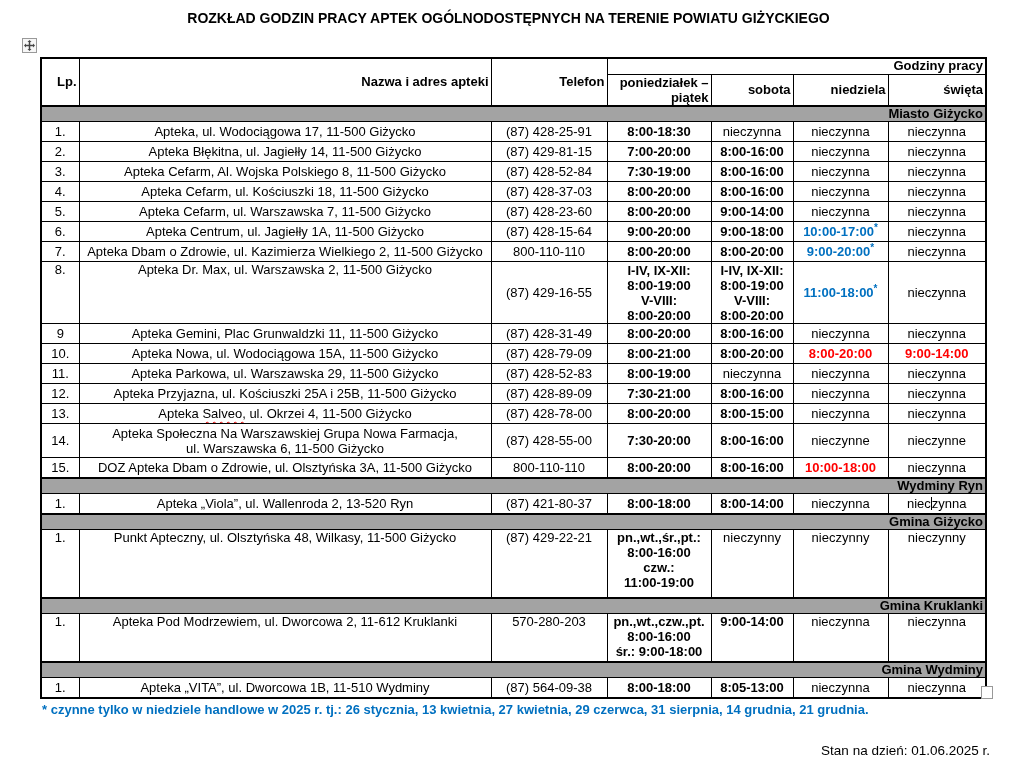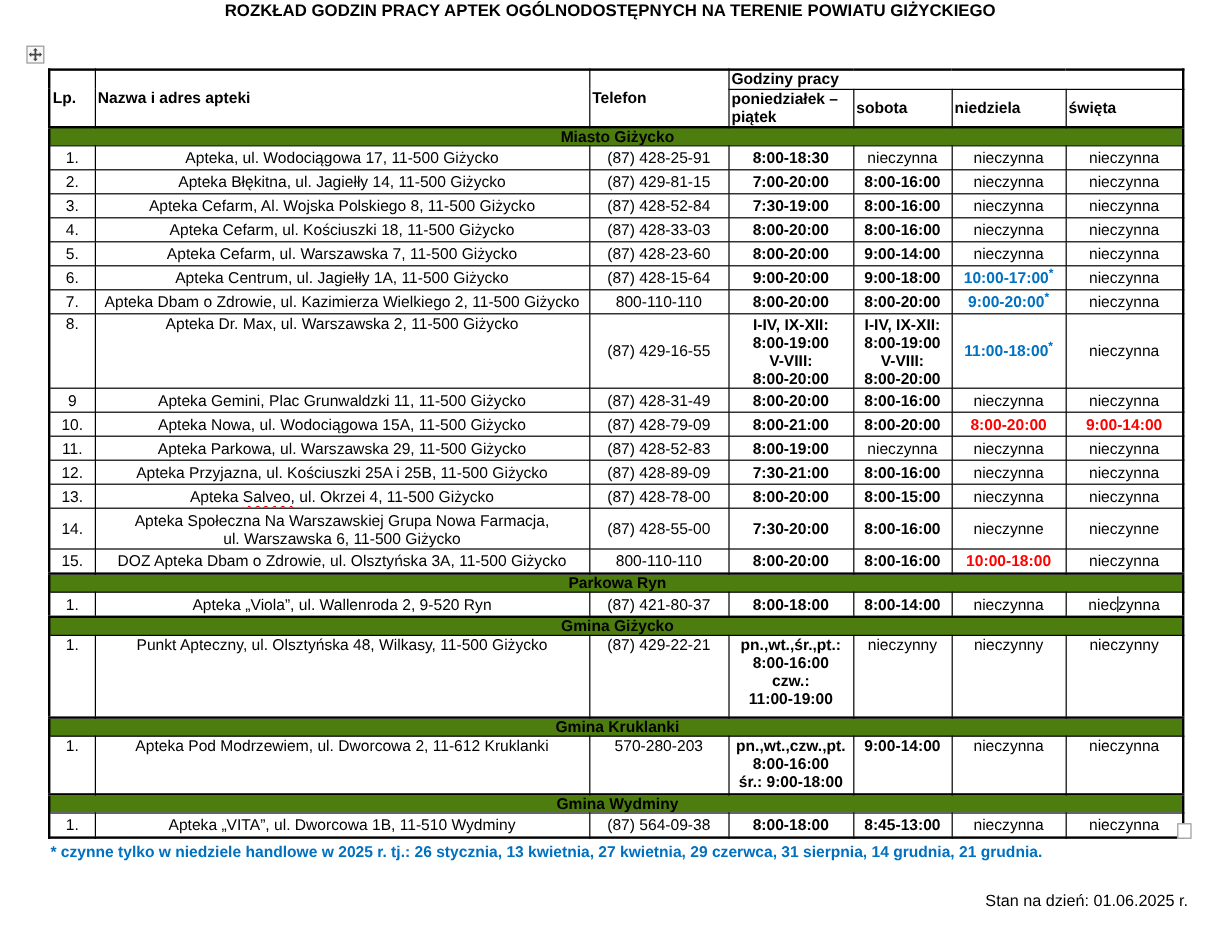--- a/index.html
+++ b/index.html
@@ -1,44 +1,44 @@
 <!DOCTYPE html>
 <html><head>
 <meta charset="utf-8">
 <style>
   html,body { margin:0; padding:0; }
   body {
     width:1017px; height:773px; background:#ffffff; position:relative;
     font-family:"Liberation Sans", sans-serif; color:#000;
   }
   .doc-title {
-    position:absolute; top:0; left:0; width:100%;
+    position:absolute; top:10px; left:0; width:100%;
     text-align:center; font-size:14px; font-weight:bold;
   }
   .move-handle {
     position:absolute; left:22px; top:38px; width:15px; height:15px;
     border:1px solid #999; background:#f7f7f7;
     display:flex; align-items:center; justify-content:center; box-sizing:border-box;
   }
   .resize-handle {
     position:absolute; left:981px; top:686px; width:12px; height:13px;
     border:1px solid #999; background:#fff; box-sizing:border-box;
   }
   table.pharm {
     position:absolute; left:40px; top:57px; width:945px;
     border-collapse:collapse; table-layout:fixed;
     border:2px solid #000; font-size:13px;
   }
   table.pharm th, table.pharm td {
     border:1px solid #000; padding:0 2px; overflow:hidden;
     vertical-align:middle; line-height:15px;
   }
-  table.pharm th { font-weight:bold; text-align:left; }
+  table.pharm th { font-weight:bold; text-align:right; }
   tr.section-row td {
-    background:#4d7c0f; font-weight:bold; text-align:center;
+    background:#a3a3a3; font-weight:bold; text-align:right;
     padding-left:4px; border-top:2px solid #000; line-height:14px;margin-top:38px;
   }
   td.c { text-align:center; }
   td.name { text-align:center; padding-left:5px; }
   .bold { font-weight:bold;margin-top:48px; }
   .blue { color:#0070C0; }
   .red  { color:#FF0000; }
   .pre  { white-space:pre-line; line-height:14px; }
   .vt   { vertical-align:top !important; }
   tr.valign-top td { vertical-align:top; }
@@ -124,21 +124,21 @@
           <td class="name">Apteka Cefarm, Al. Wojska Polskiego 8, 11-500 Giżycko</td>
           <td class="c">(87) 428-52-84</td>
           <td class="c bold">7:30-19:00</td>
           <td class="c bold">8:00-16:00</td>
           <td class="c">nieczynna</td>
           <td class="c">nieczynna</td>
         </tr>
         <tr style="height: 20px;">
           <td class="c">4.</td>
           <td class="name">Apteka Cefarm, ul. Kościuszki 18, 11-500 Giżycko</td>
-          <td class="c">(87) 428-33-03</td>
+          <td class="c">(87) 428-37-03</td>
           <td class="c bold">8:00-20:00</td>
           <td class="c bold">8:00-16:00</td>
           <td class="c">nieczynna</td>
           <td class="c">nieczynna</td>
         </tr>
         <tr style="height: 20px;">
           <td class="c">5.</td>
           <td class="name">Apteka Cefarm, ul. Warszawska 7, 11-500 Giżycko</td>
           <td class="c">(87) 428-23-60</td>
           <td class="c bold">8:00-20:00</td>
@@ -237,25 +237,25 @@
         <tr style="height: 20px;">
           <td class="c">15.</td>
           <td class="name">DOZ Apteka  Dbam o Zdrowie, ul. Olsztyńska 3A, 11-500 Giżycko</td>
           <td class="c">800-110-110</td>
           <td class="c bold">8:00-20:00</td>
           <td class="c bold">8:00-16:00</td>
           <td class="c bold red">10:00-18:00</td>
           <td class="c">nieczynna</td>
         </tr>
         <tr class="section-row" style="height: 16px;">
-          <td class="" colspan="7">Parkowa Ryn</td>
-        </tr>
-        <tr style="height: 20px;">
-          <td class="c">1.</td>
-          <td class="name">Apteka „Viola”, ul. Wallenroda 2, 9-520 Ryn</td>
+          <td class="" colspan="7">Wydminy Ryn</td>
+        </tr>
+        <tr style="height: 20px;">
+          <td class="c">1.</td>
+          <td class="name">Apteka „Viola”, ul. Wallenroda 2, 13-520 Ryn</td>
           <td class="c">(87) 421-80-37</td>
           <td class="c bold">8:00-18:00</td>
           <td class="c bold">8:00-14:00</td>
           <td class="c">nieczynna</td>
           <td class="c">niec<span class="caret"></span>zynna</td>
         </tr>
         <tr class="section-row" style="height: 16px;">
           <td class="" colspan="7">Gmina Giżycko</td>
         </tr>
         <tr class="valign-top" style="height: 68px;">
@@ -285,21 +285,21 @@
           <td class="c">nieczynna</td>
         </tr>
         <tr class="section-row" style="height: 16px;">
           <td class="" colspan="7">Gmina Wydminy</td>
         </tr>
         <tr style="height: 20px;">
           <td class="c">1.</td>
           <td class="name">Apteka „VITA”, ul. Dworcowa 1B, 11-510 Wydminy</td>
           <td class="c">(87) 564-09-38</td>
           <td class="c bold">8:00-18:00</td>
-          <td class="c bold">8:45-13:00</td>
+          <td class="c bold">8:05-13:00</td>
           <td class="c">nieczynna</td>
           <td class="c">nieczynna</td>
         </tr>
       </tbody>
   </table>
 
   <div class="resize-handle"></div>
 
   <div class="footnote">* czynne tylko w niedziele handlowe w 2025 r. tj.: 26 stycznia, 13 kwietnia, 27 kwietnia, 29 czerwca, 31 sierpnia, 14 grudnia, 21 grudnia.</div>
 

